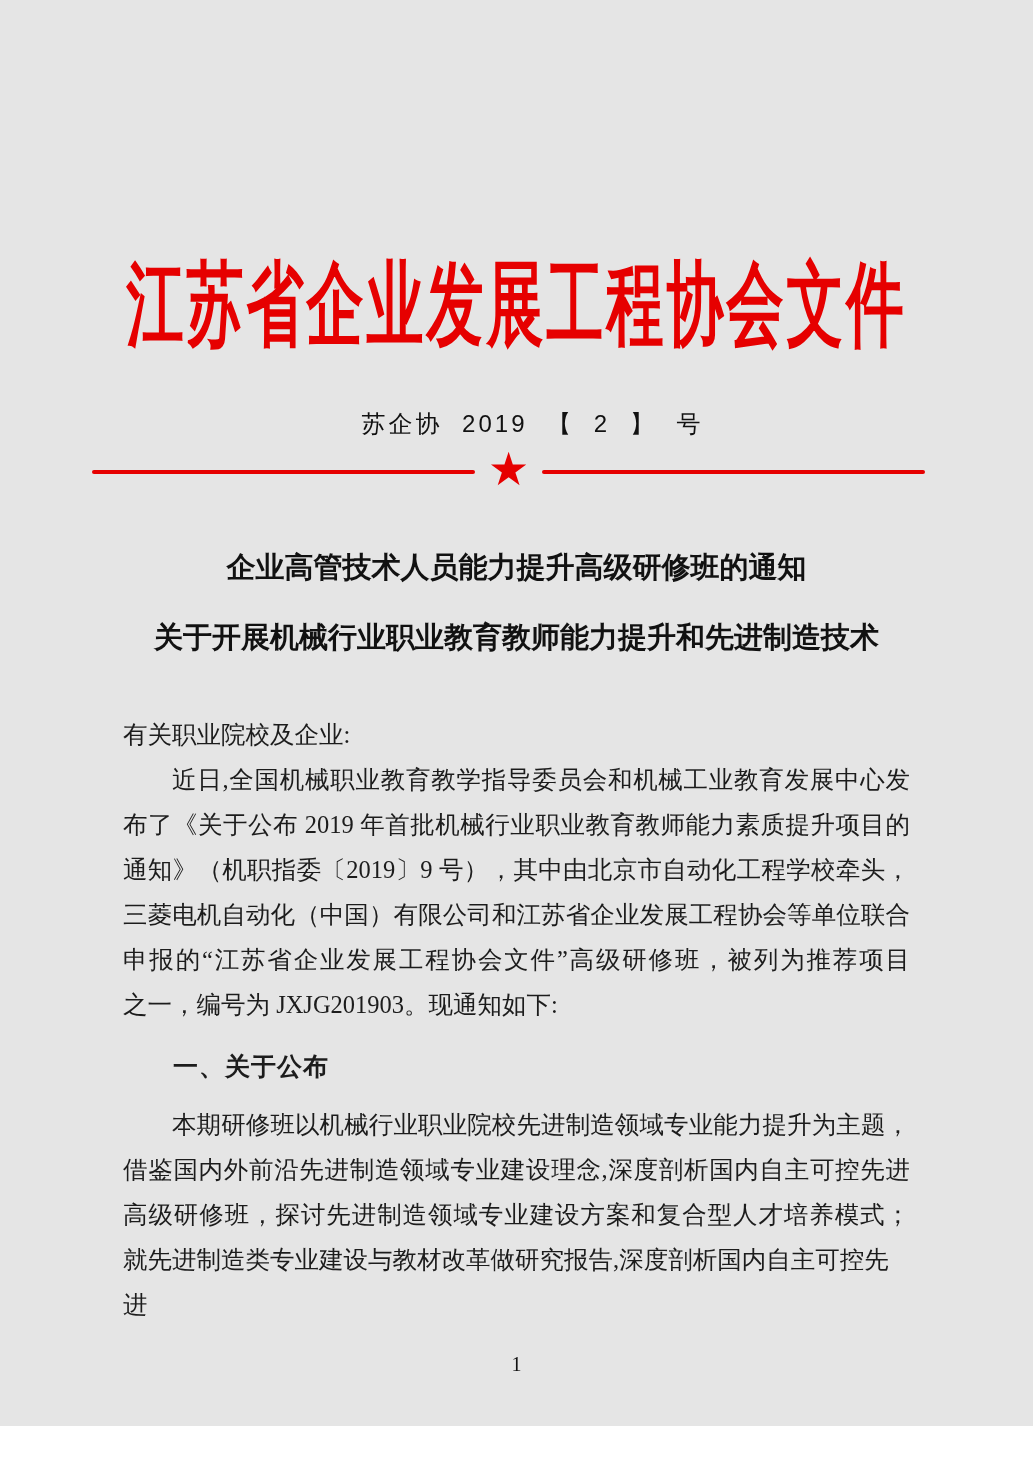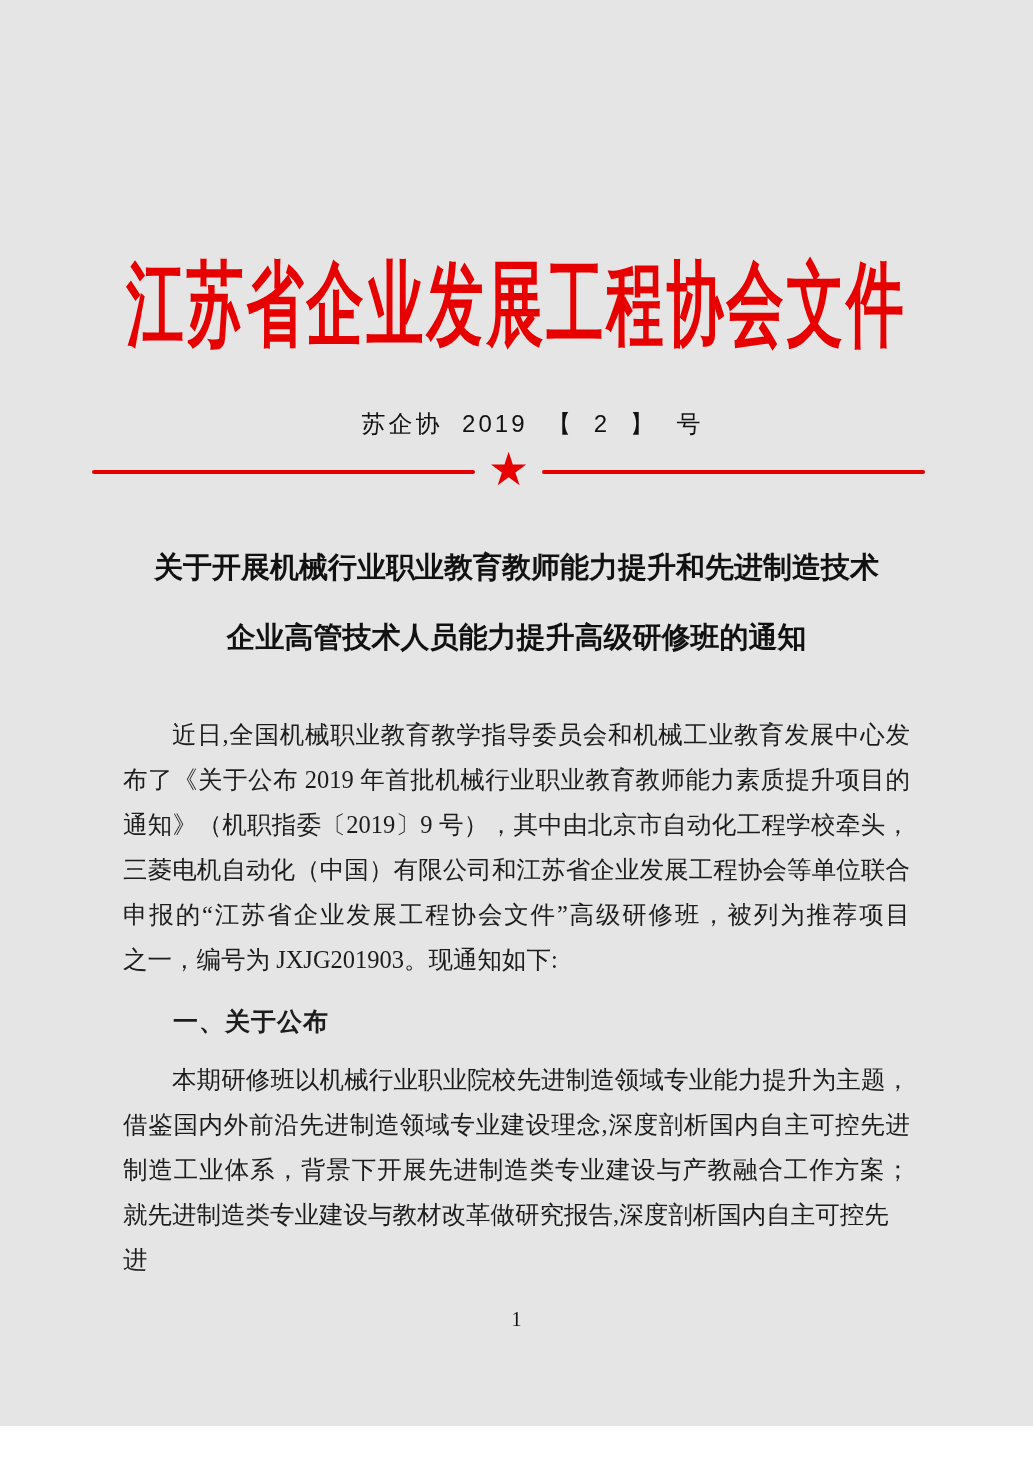--- a/index.html
+++ b/index.html
@@ -132,40 +132,41 @@
 
   <div class="doc-number">苏企协 2019 【 2 】 号</div>
 
   <div class="star-divider">
     <div class="rule"></div>
     <div class="star">★</div>
     <div class="rule"></div>
   </div>
 
   <div class="doc-title">
+    <div>企业高管技术人员能力提升高级研修班的通知</div>
     <div>关于开展机械行业职业教育教师能力提升和先进制造技术</div>
-    <div>企业高管技术人员能力提升高级研修班的通知</div>
   </div>
 
   <div class="body-text">
+    <div class="line">有关职业院校及企业:</div>
 
     <div class="para">
         <div class="line indent just">近日,全国机械职业教育教学指导委员会和机械工业教育发展中心发</div>
         <div class="line just">布了《关于公布 2019 年首批机械行业职业教育教师能力素质提升项目的</div>
         <div class="line just">通知》（机职指委〔2019〕9 号），其中由北京市自动化工程学校牵头，</div>
         <div class="line just">三菱电机自动化（中国）有限公司和江苏省企业发展工程协会等单位联合</div>
         <div class="line just">申报的“江苏省企业发展工程协会文件”高级研修班，被列为推荐项目</div>
         <div class="line">之一，编号为 JXJG201903。现通知如下:</div>
       </div>
 
     <div class="section-heading">一、关于公布</div>
 
     <div class="para">
         <div class="line indent just">本期研修班以机械行业职业院校先进制造领域专业能力提升为主题，</div>
         <div class="line just">借鉴国内外前沿先进制造领域专业建设理念,深度剖析国内自主可控先进</div>
-        <div class="line just">制造工业体系，背景下开展先进制造类专业建设与产教融合工作方案；</div>
+        <div class="line just">高级研修班，探讨先进制造领域专业建设方案和复合型人才培养模式；</div>
         <div class="line">就先进制造类专业建设与教材改革做研究报告,深度剖析国内自主可控先进</div>
       </div>
   </div>
 
   <div class="page-number">1</div>
 
 </div>
 
 </body></html>

